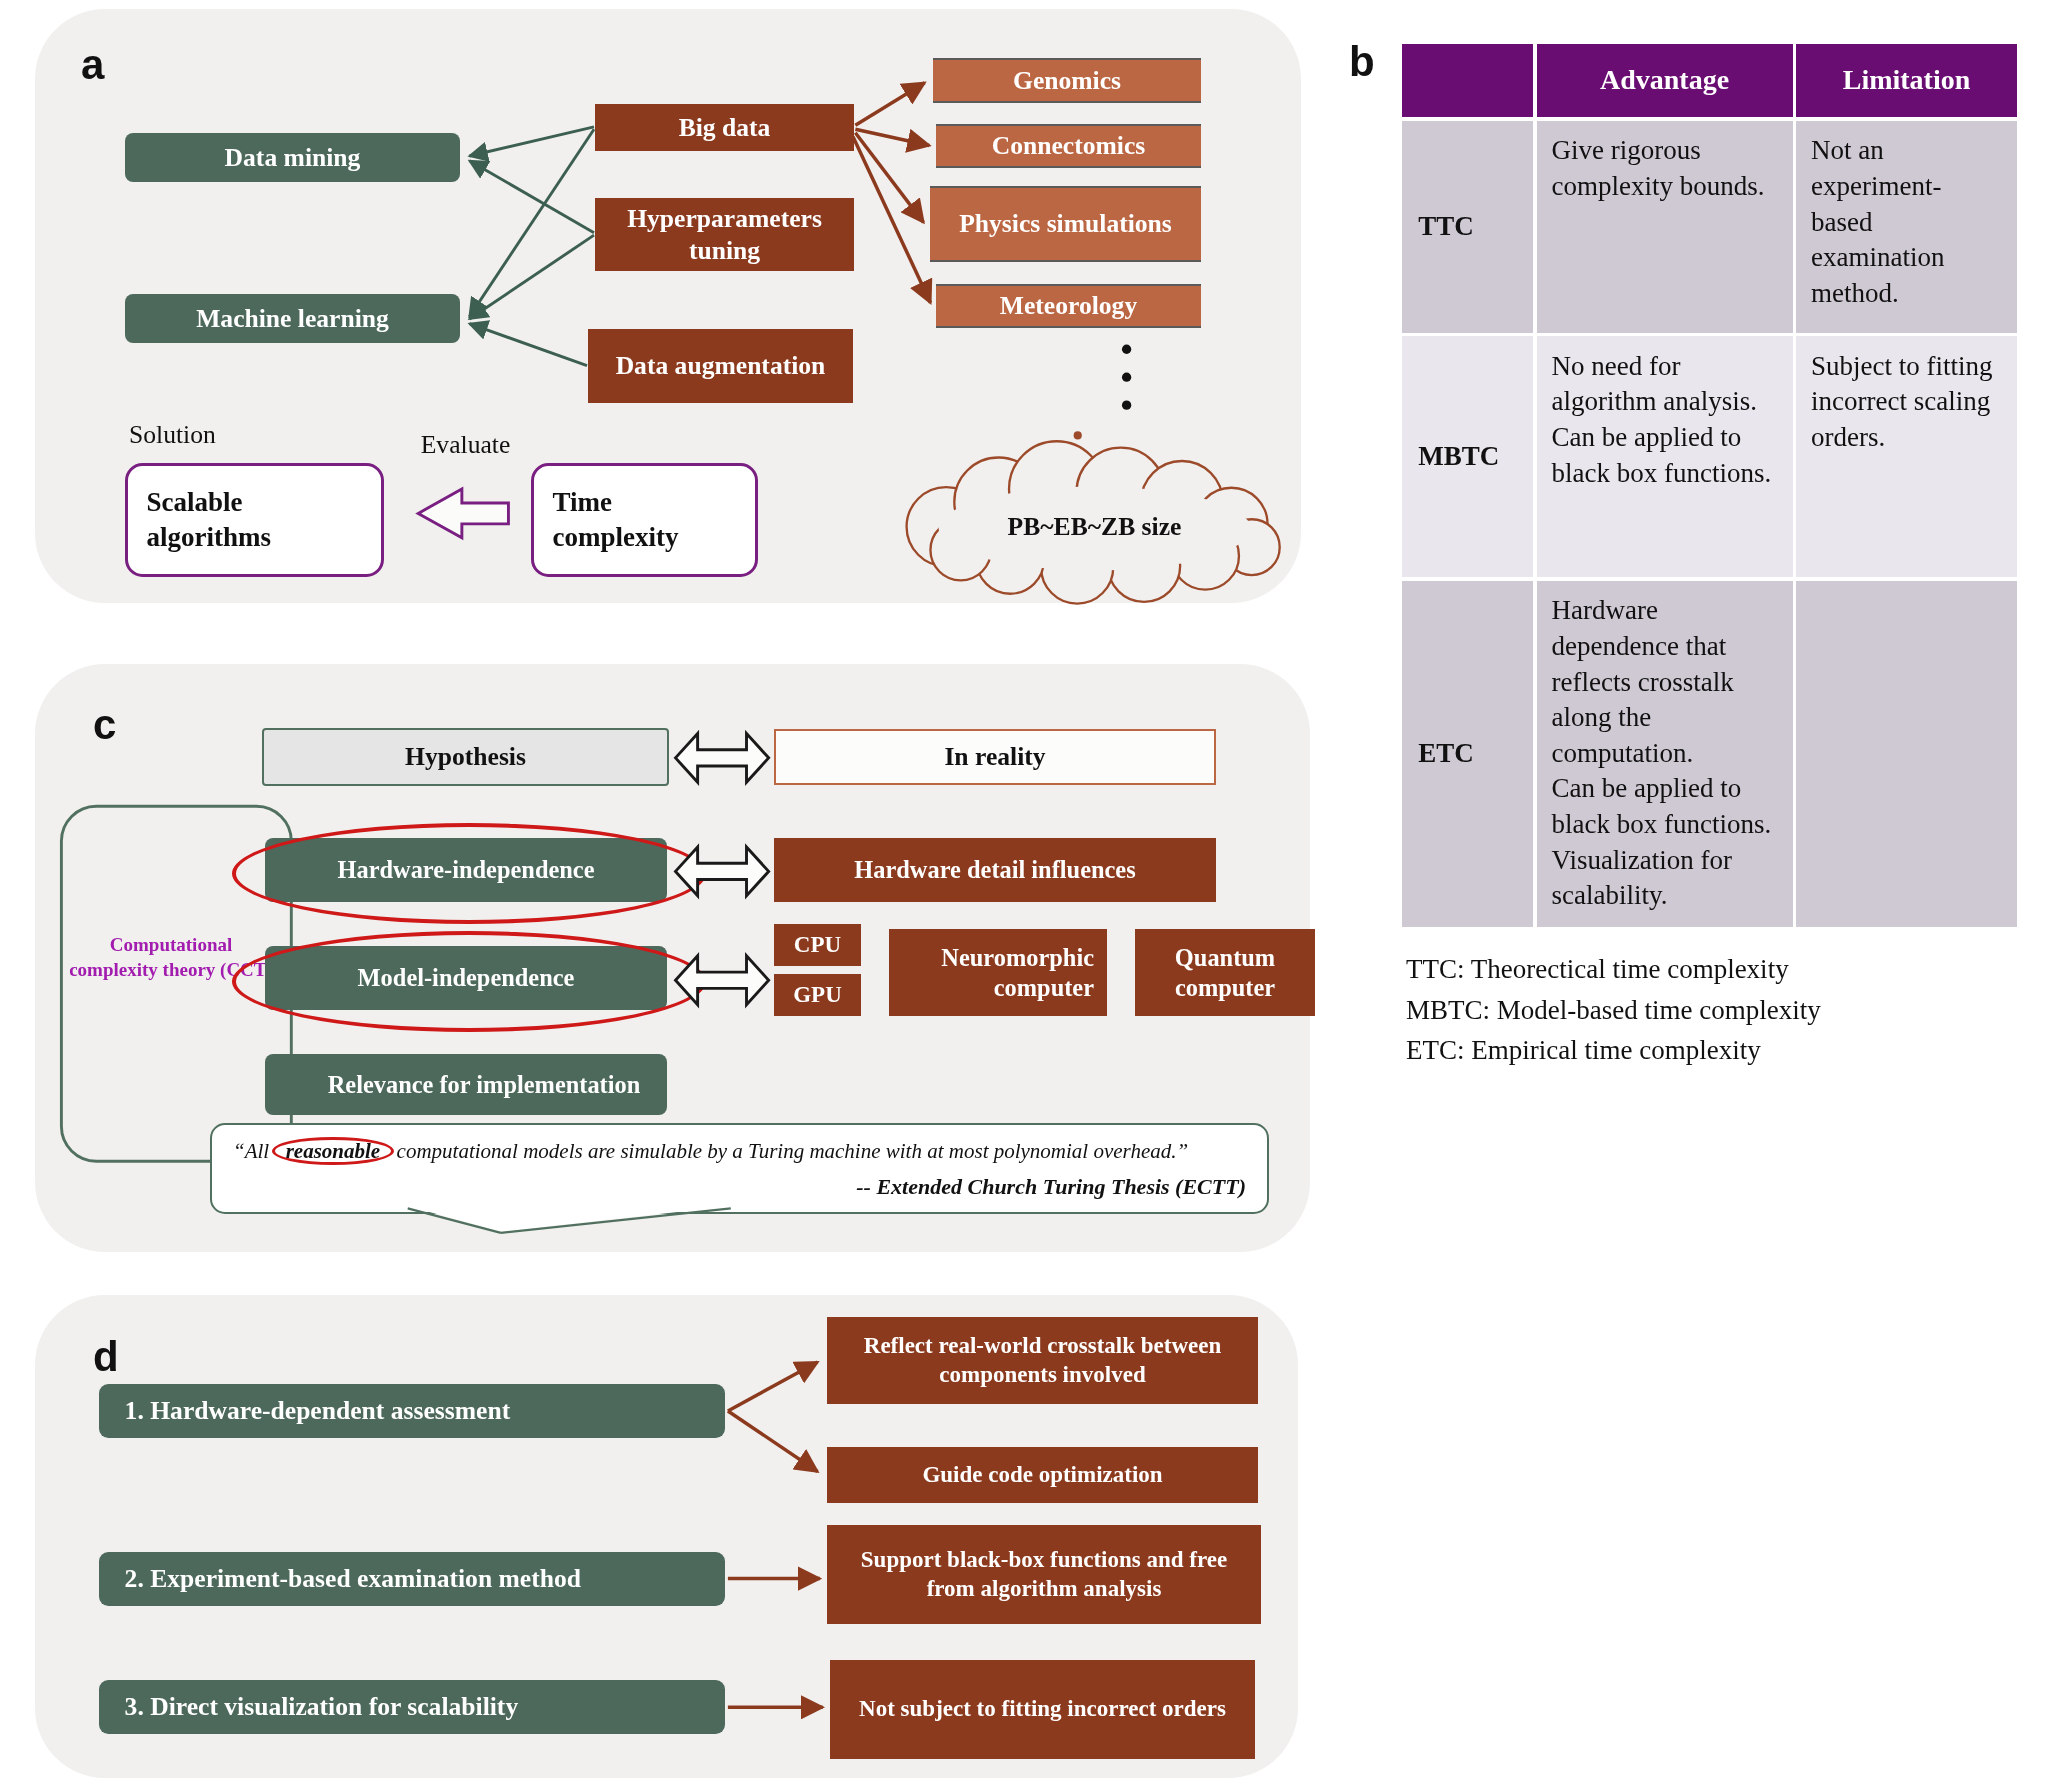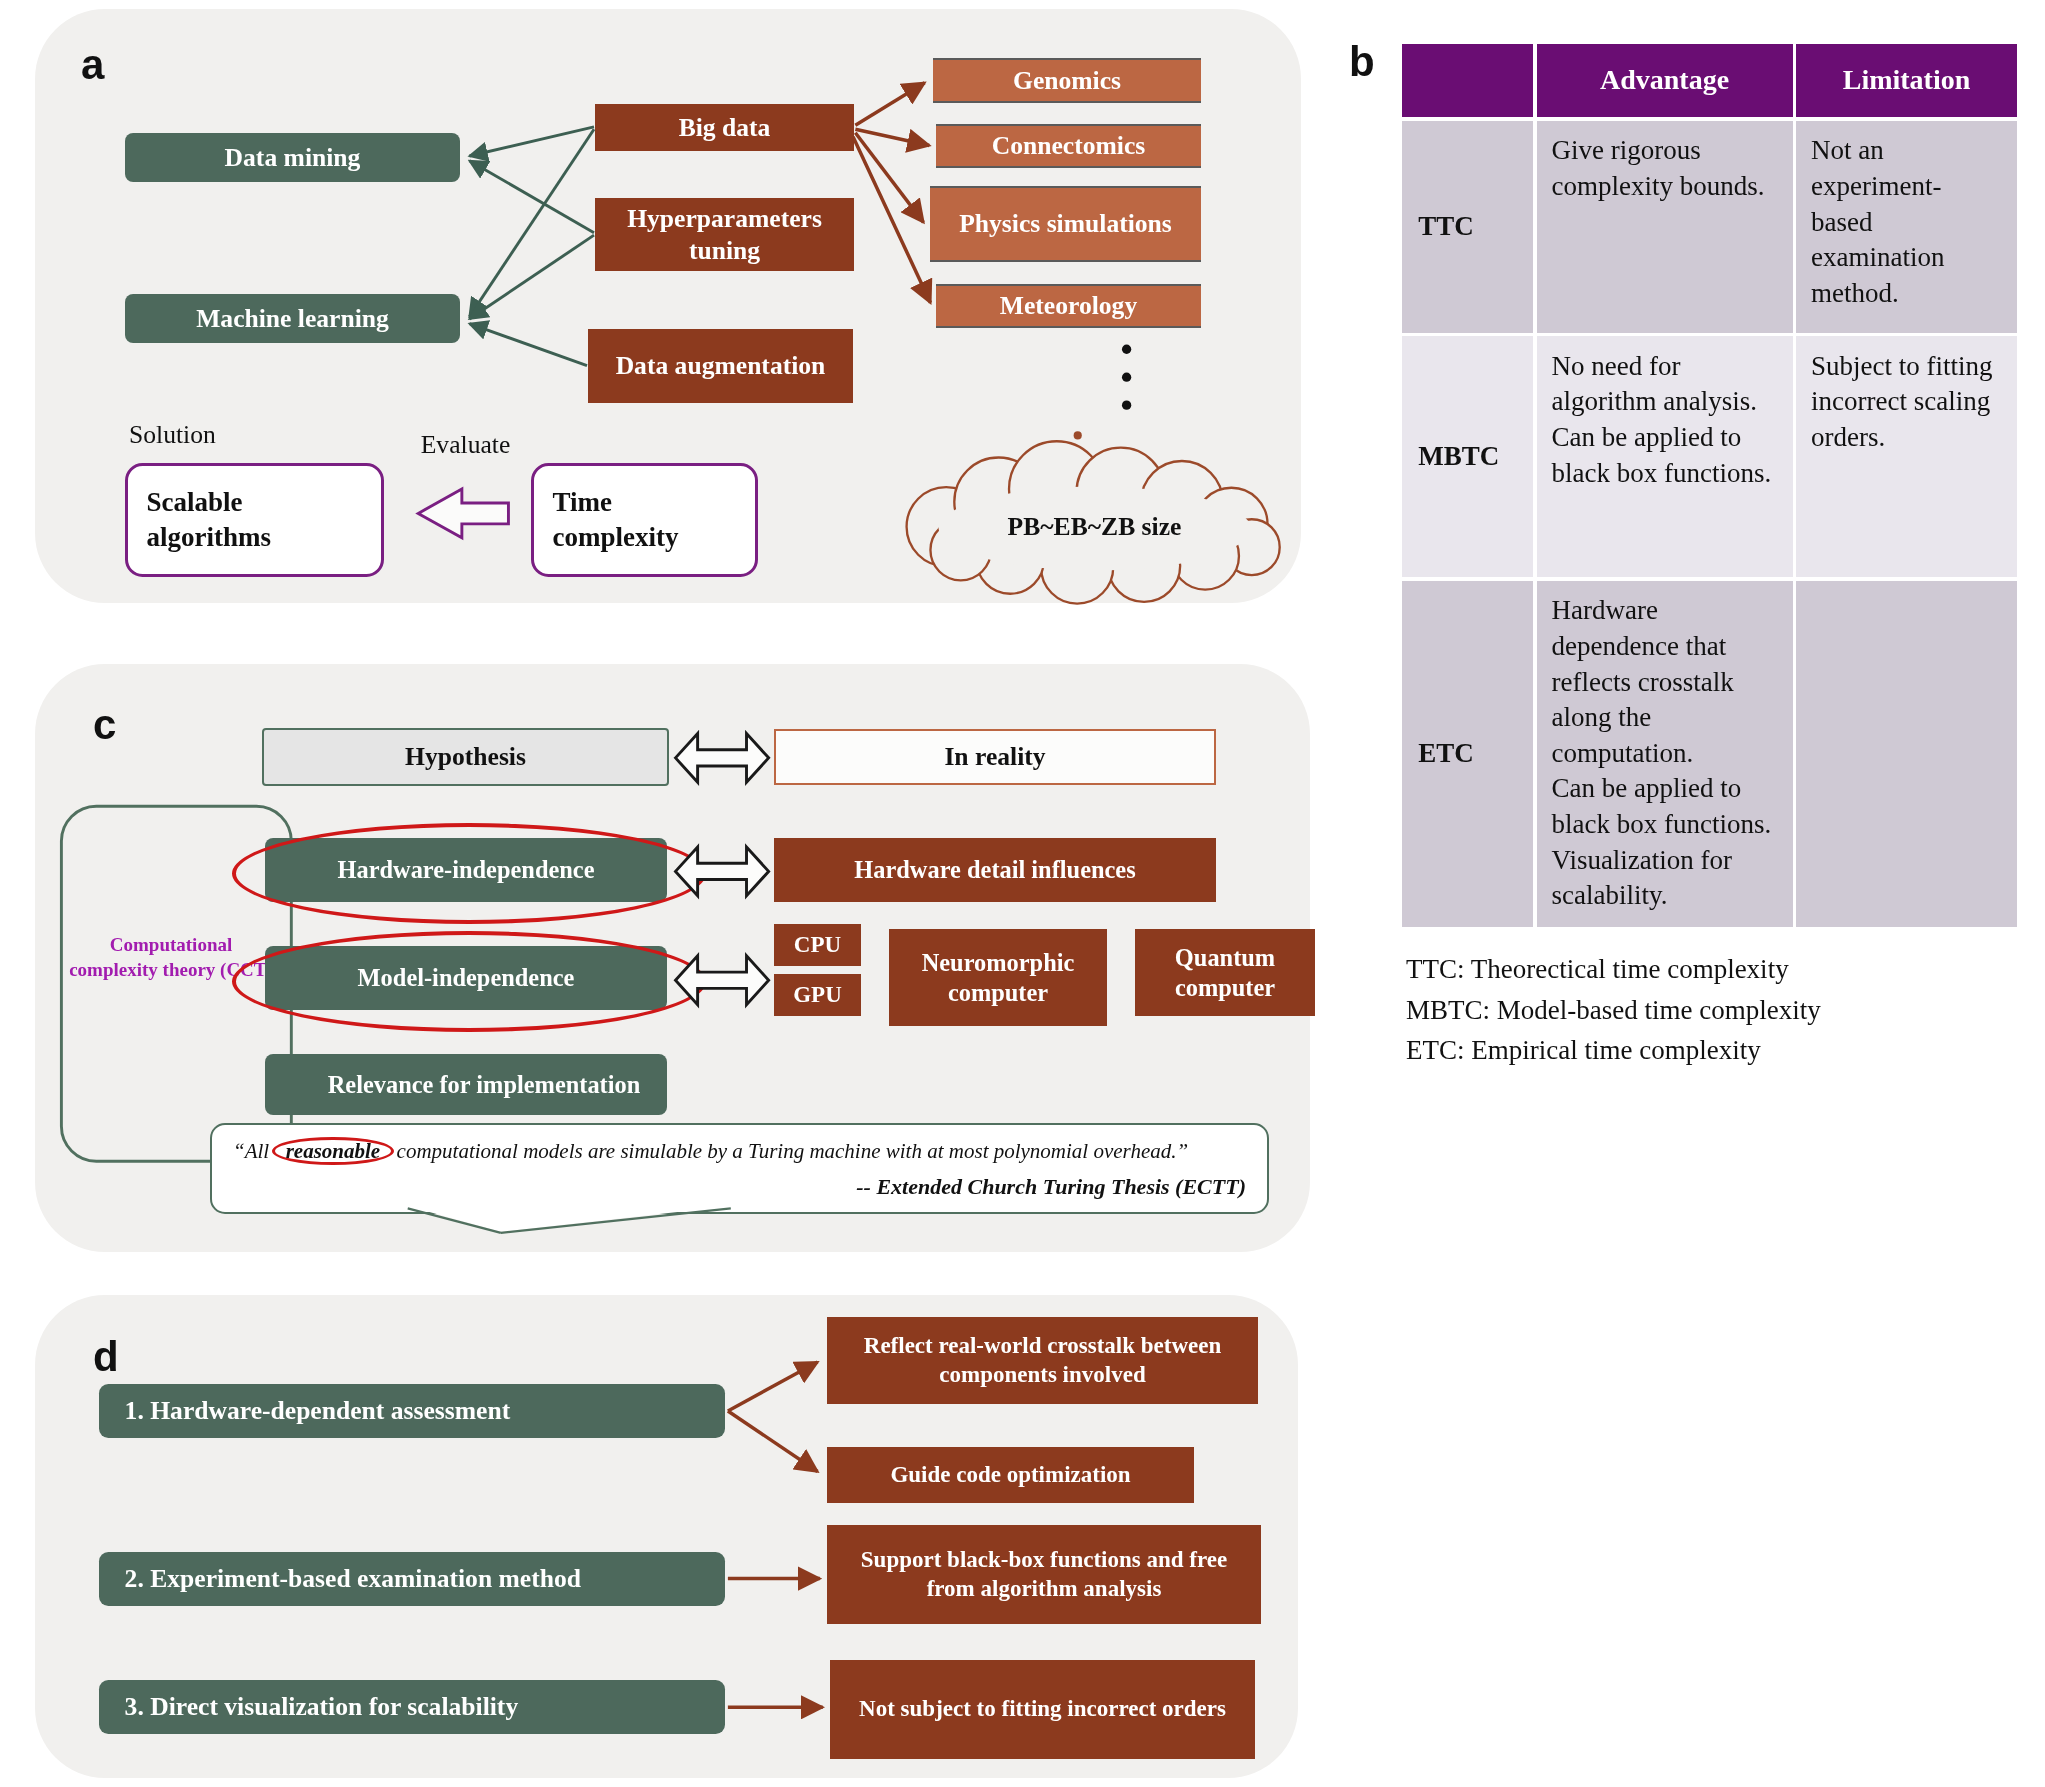--- a/index.html
+++ b/index.html
@@ -180,33 +180,33 @@
 
   <div class="box green" style="left:265px;top:838px;width:402px;height:64px;font-size:24.4px;">Hardware-independence</div>
   <div class="box dred" style="left:774px;top:838px;width:442px;height:64px;font-size:24.4px;">Hardware detail influences</div>
   <div class="box green" style="left:265px;top:946px;width:402px;height:64px;font-size:24.4px;">Model-independence</div>
 
   <div class="ellipse" style="left:232px;top:823px;width:466px;height:93px;"></div>
   <div class="ellipse" style="left:232px;top:931px;width:466px;height:93px;"></div>
 
   <div class="box dred" style="left:774px;top:924px;width:87px;height:42px;font-size:23px;">CPU</div>
   <div class="box dred" style="left:774px;top:974px;width:87px;height:42px;font-size:23px;">GPU</div>
-  <div class="box dred" style="left:889px;top:929px;width:218px;height:97px;font-size:24.4px;padding:0 23px;">Neuromorphic computer</div>
+  <div class="box dred" style="left:889px;top:929px;width:218px;height:87px;font-size:24.4px;padding:0 13px;text-align:right;">Neuromorphic computer</div>
   <div class="box dred" style="left:1135px;top:929px;width:180px;height:87px;font-size:24.4px;padding:0 23px;">Quantum computer</div>
 
   <div class="box green" style="left:265px;top:1054px;width:402px;height:61px;font-size:24.4px;padding-left:36px;">Relevance for implementation</div>
 
   <div class="quote" style="left:210px;top:1123px;width:1013px;height:87px;">
     <div class="qline1"><span>“All </span><span class="circled">reasonable</span><span> computational models are simulable by a Turing machine with at most polynomial overhead.”</span></div>
     <div class="qline2">-- Extended Church Turing Thesis (ECTT)</div>
   </div>
 
   <div class="box dbar" style="left:99px;top:1384px;width:626px;height:54px;">1. Hardware-dependent assessment</div>
   <div class="box dred dred-sm" style="left:827px;top:1317px;width:431px;height:87px;padding:0 17.5px;">Reflect real-world crosstalk between components involved</div>
-  <div class="box dred dred-sm" style="left:827px;top:1447px;width:367px;height:56px;">Guide code optimization</div>
+  <div class="box dred dred-sm" style="left:827px;top:1447px;width:431px;height:56px;">Guide code optimization</div>
 
   <div class="box dbar" style="left:99px;top:1552px;width:626px;height:54px;">2. Experiment-based examination method</div>
   <div class="box dred dred-sm" style="left:827px;top:1525px;width:434px;height:99px;padding:0 17.5px;">Support black-box functions and free from algorithm analysis</div>
 
   <div class="box dbar" style="left:99px;top:1680px;width:626px;height:54px;">3. Direct visualization for scalability</div>
   <div class="box dred dred-sm" style="left:830px;top:1660px;width:425px;height:99px;padding:0 23px;">Not subject to fitting incorrect orders</div>
 
   <svg class="overlay" width="2046" height="1787" viewBox="0 0 3514 3070">
     <g stroke="#1a1a1a" stroke-width="5" fill="#fcfcfb">
       <polygon points="1160,1302 1198,1260 1198,1288 1282,1288 1282,1260 1320,1302 1282,1344 1282,1316 1198,1316 1198,1344"></polygon>

